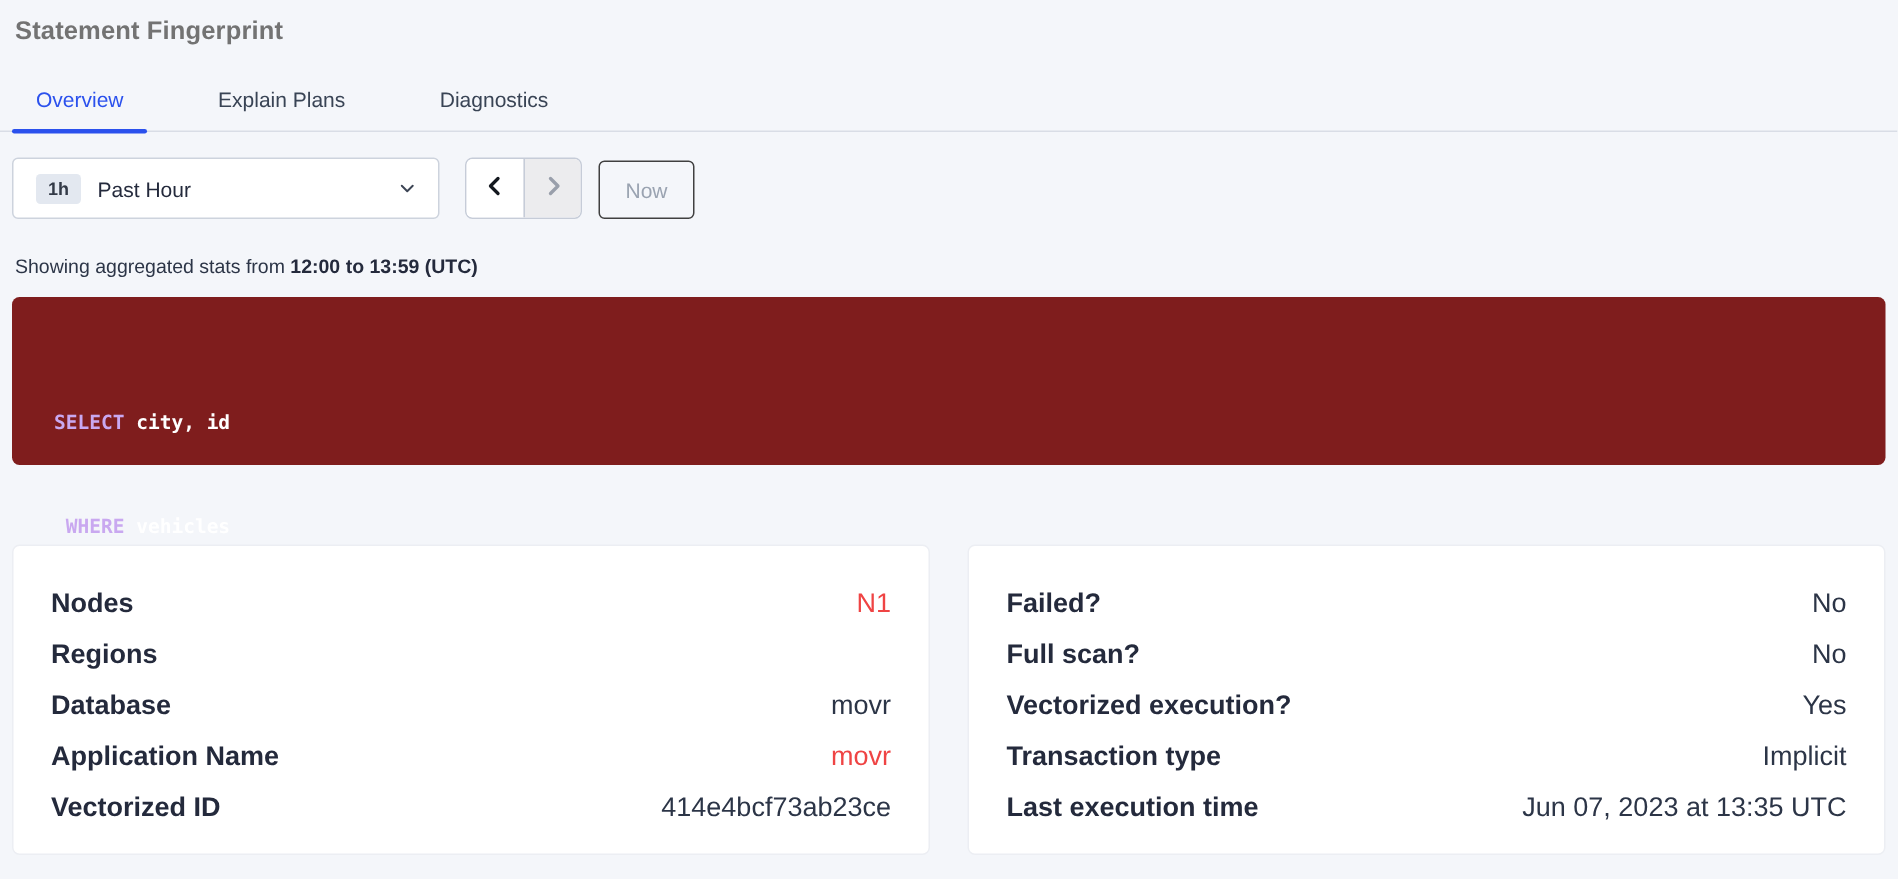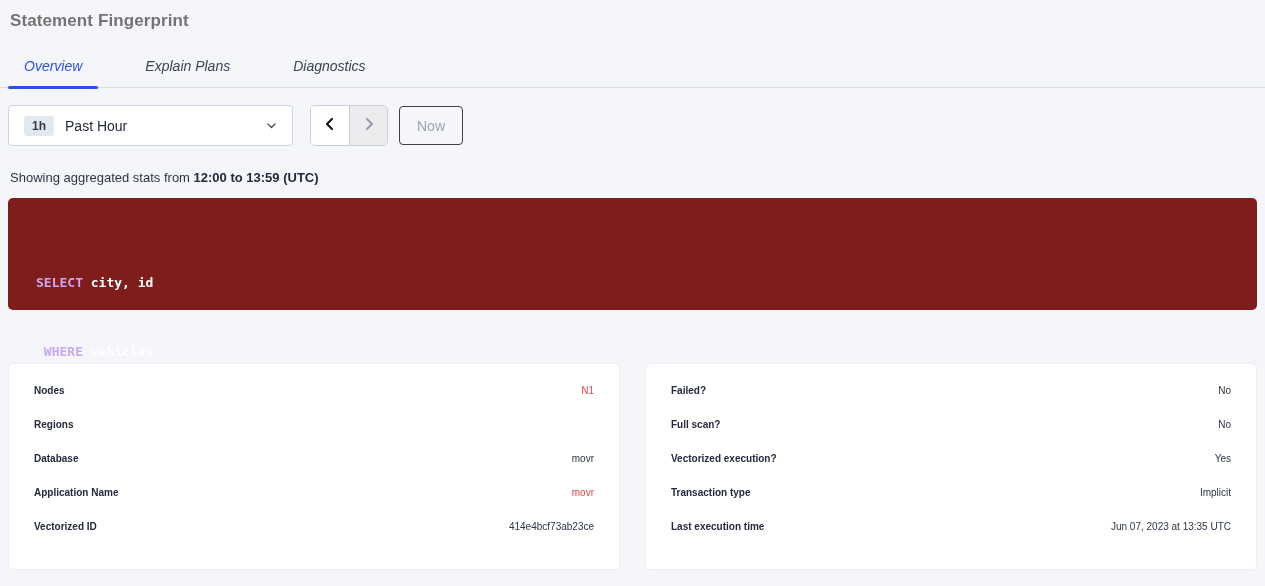--- a/index.html
+++ b/index.html
@@ -12,26 +12,26 @@
     overflow: hidden;
   }
   .page { width: 1265px; height: 586px; position: relative; }
 
   
   .header { padding: 11px 10px 0 10px; }
   .page-title { font-size: 17px; font-weight: bold; color: #737373; letter-spacing: .1px; }
 
   
   .tabs { display: flex; align-items: flex-end; margin-top: 19px; padding-left: 8px; border-bottom: 1px solid #d9dde6; height: 38px; }
-  .tab { position: relative; padding: 0 16px 13px 16px; margin-right: 31px; font-size: 14px; color: #394455; cursor: pointer; font-style: italic; }
+  .tab { position: relative; padding: 0 16px 13px 16px; margin-right: 31px; font-size: 14px; color: #394455; cursor: pointer; }
   .tab.active { color: #2b51ed; }
   .tab.active::after { content: ""; position: absolute; left: 0; right: 0; bottom: -2px; height: 3px; background: #2b51ed; border-radius: 2px; }
 
   
-  .controls { display: flex; align-items: center; margin: 17px 8px 0 8px; height: 41px; }
+  .controls { display: flex; align-items: flex-end; margin: 17px 8px 0 8px; height: 41px; }
   .time-picker {
     width: 285px; height: 41px; background: #ffffff;
     border: 1px solid #cdd3dd; border-radius: 4px;
     display: flex; align-items: center; padding: 0 14px 0 15px; cursor: pointer;
   }
   .tp-badge { background: #e3e8f0; color: #333a47; border-radius: 3px; padding: 3px 8px; font-size: 12px; font-weight: bold; }
   .tp-label { margin-left: 11px; font-size: 14px; color: #242a3c; }
   .tp-caret { margin-left: auto; display: flex; align-items: center; }
 
   .arrow-group { display: flex; margin-left: 17px; height: 41px; border: 1px solid #c6ccd8; border-radius: 5px; overflow: hidden; background: #ffffff; }
@@ -60,21 +60,21 @@
   }
   .kw { color: #c9a8f0; }
 
   
   .cards { display: flex; gap: 25px; margin: 53px 8px 0 8px; }
   .card {
     flex: 1; background: #ffffff; border-radius: 5px;
     border: 1px solid #eceef3;
     padding: 21px 25px 12px 25px; height: 207px;
   }
-  .summary-row { display: flex; justify-content: space-between; align-items: flex-start; height: 34px; font-size: 10px; }
+  .summary-row { display: flex; justify-content: space-between; align-items: center; height: 34px; font-size: 18px; }
   .summary-row .label { font-weight: bold; color: #242a3c; }
   .summary-row .value { color: #2c3547; text-align: right; }
   .summary-row .value.link { color: #ef4444; cursor: pointer; }
 </style>
 </head>
 <body>
 
 <div class="page">
 
   <div class="header">

